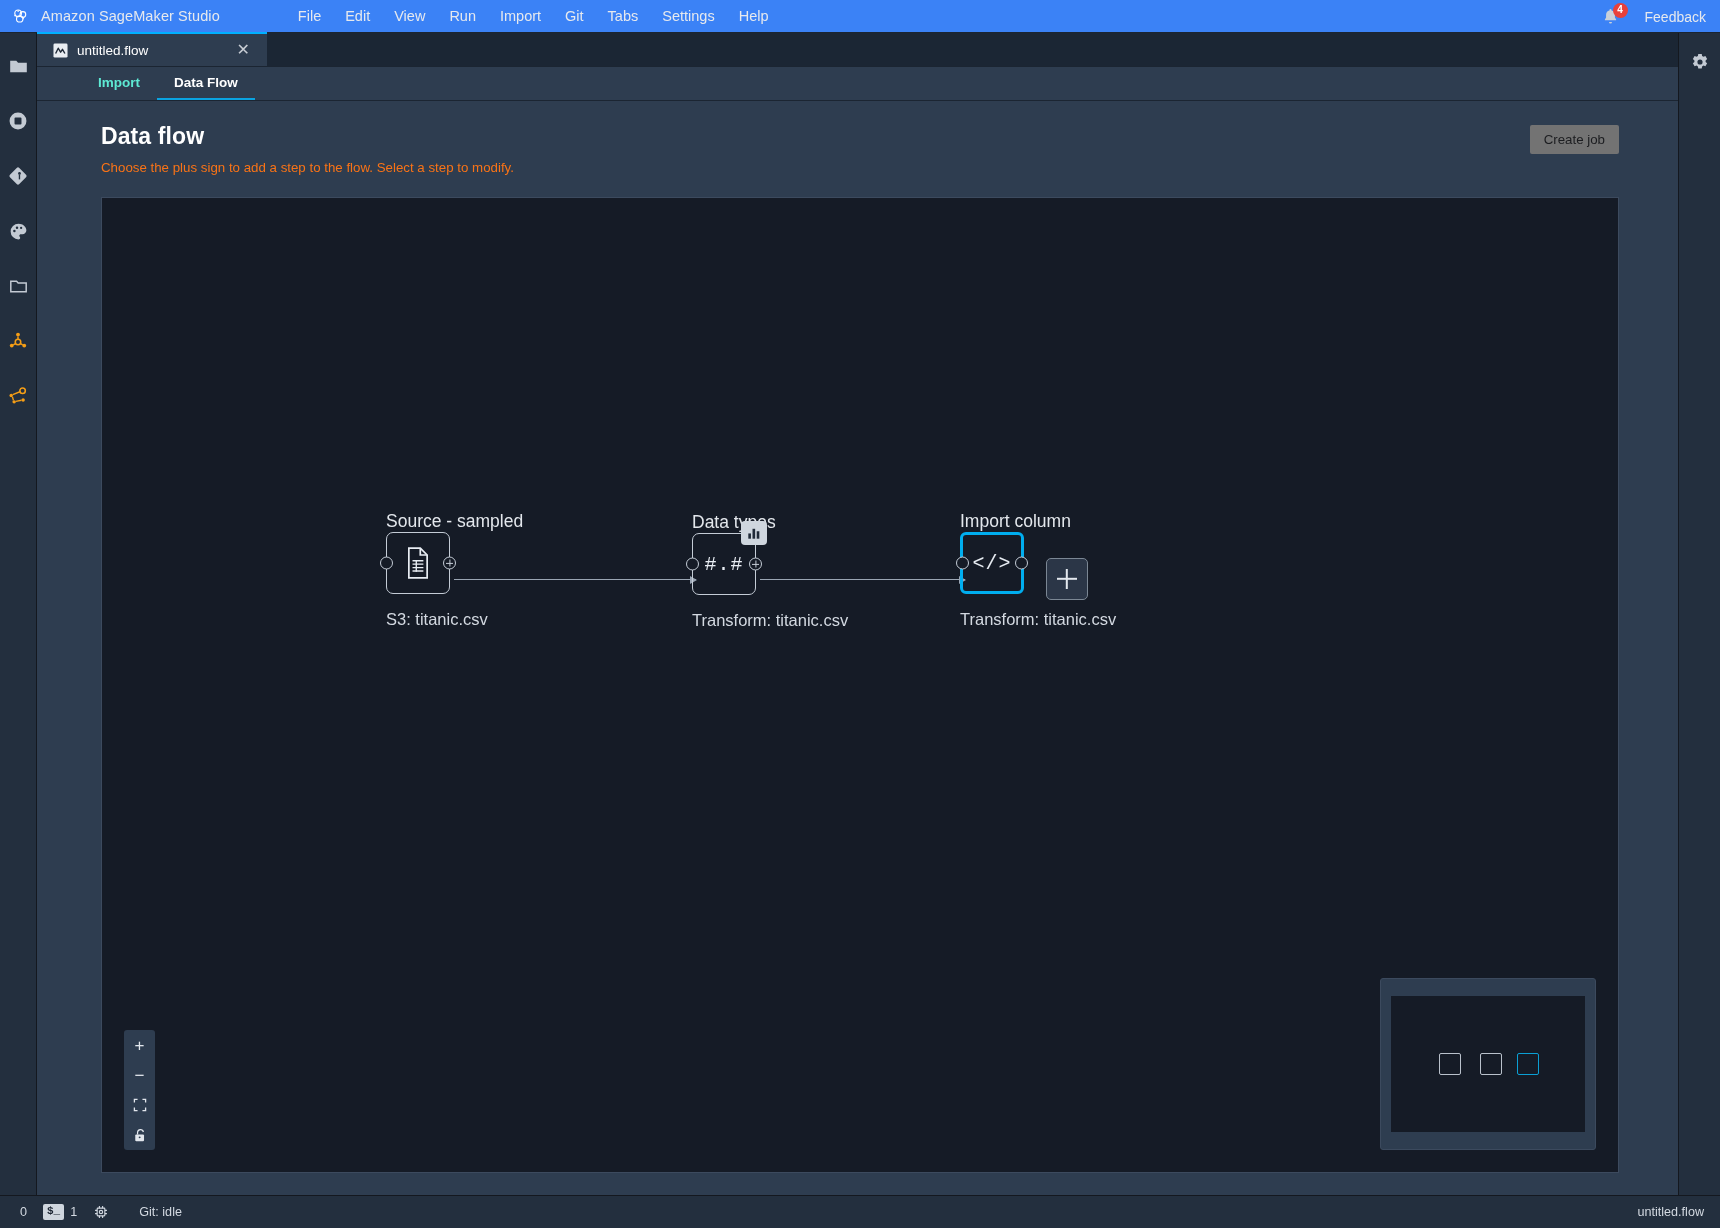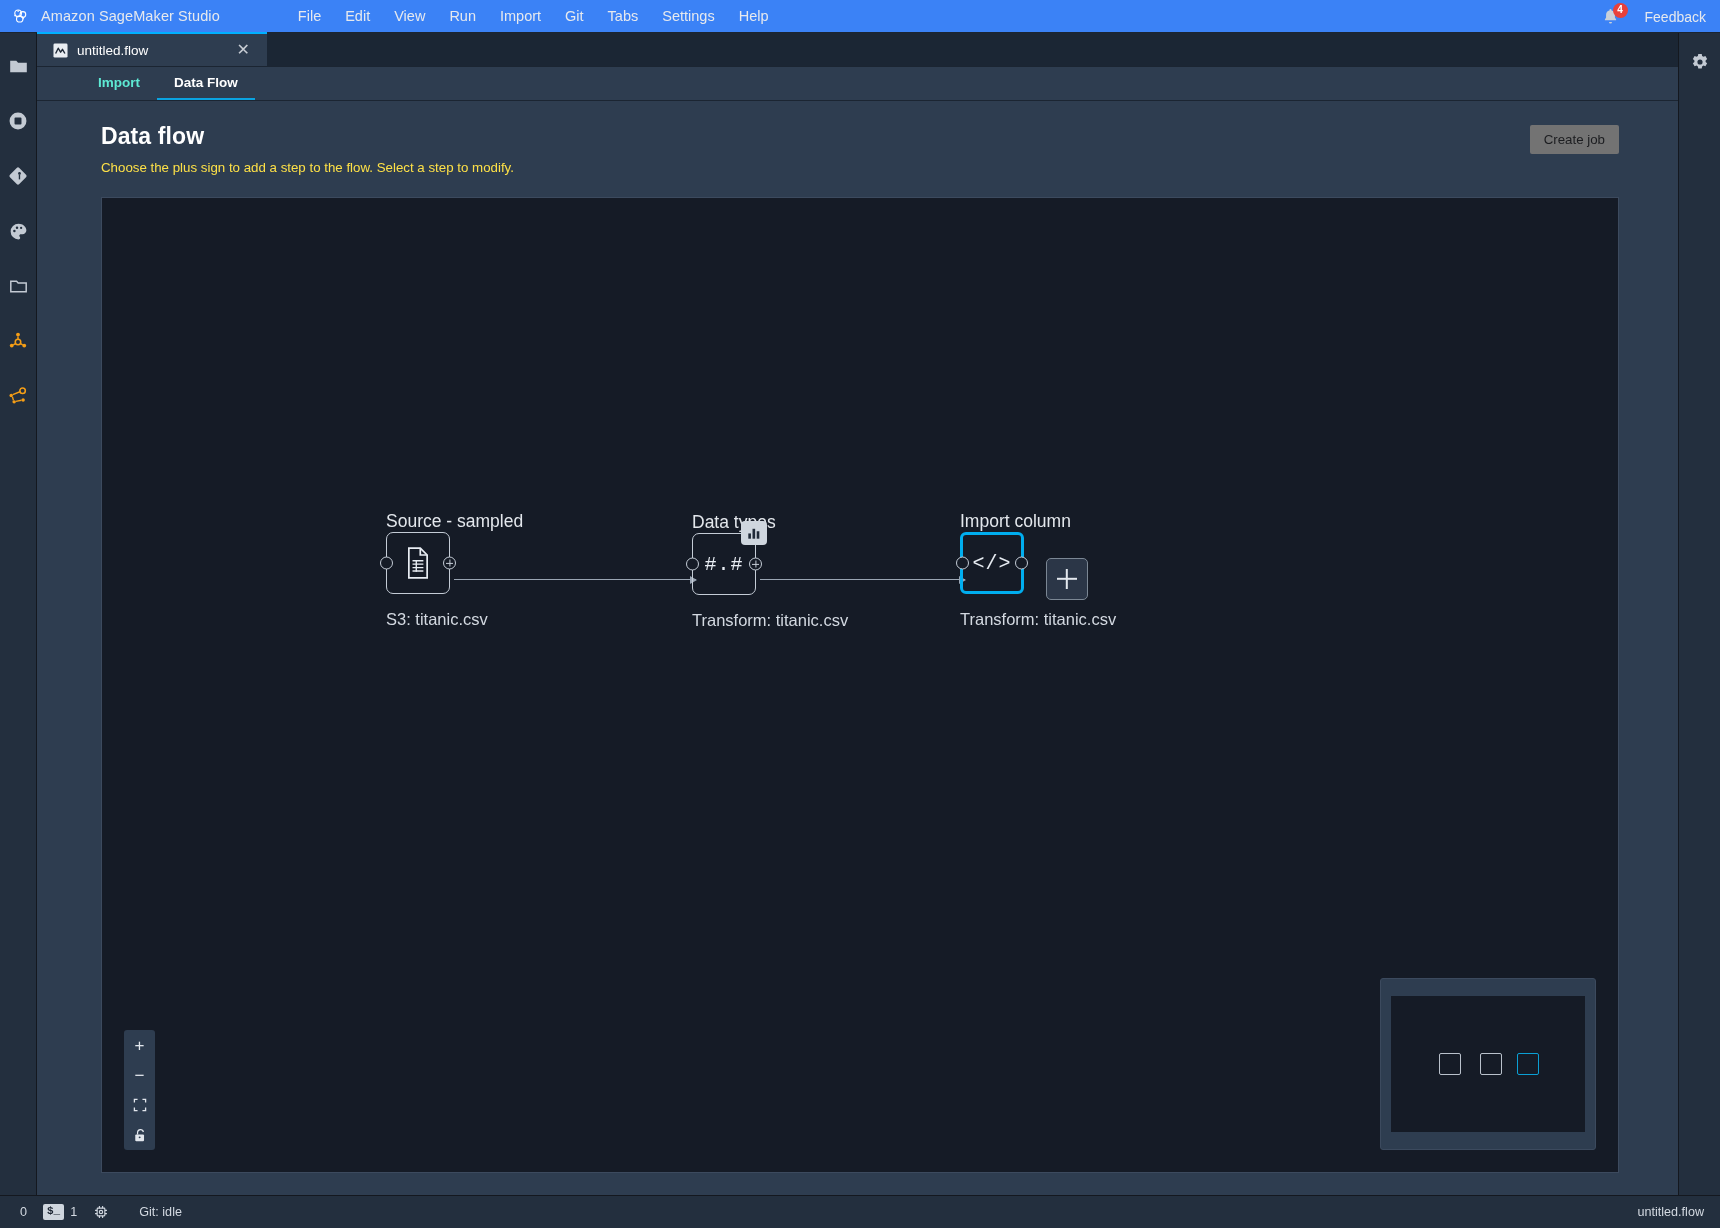--- a/index.html
+++ b/index.html
@@ -159,21 +159,21 @@
     flex: none;
   }
   .page-title {
     color: #fff;
     font-size: 23px;
     font-weight: bold;
     margin-left: 64px;
     letter-spacing: .1px;
   }
   .page-sub {
-    color: #fde047;
+    color: #f97316;
     font-size: 13.3px;
     margin-left: 64px;
     margin-top: 10px;
   }
   .create-job-btn {
     position: absolute;
     right: 59px;
     top: 24px;
     background: #737373;
     color: #1c1d20;

